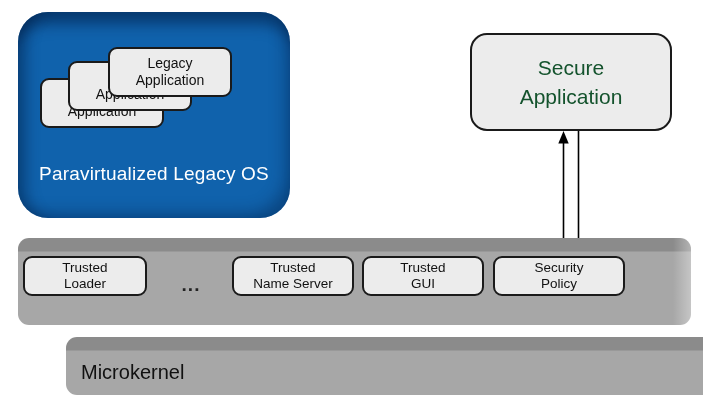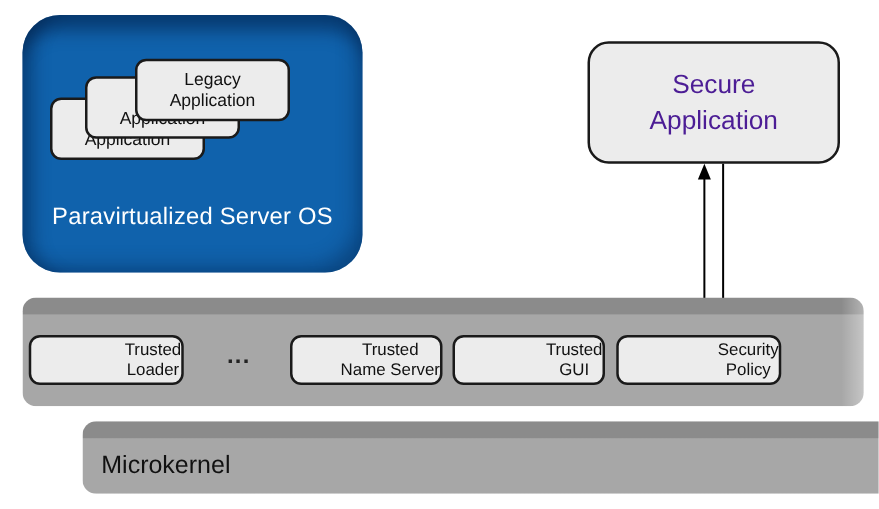--- a/index.html
+++ b/index.html
@@ -53,21 +53,21 @@
   .secure-app {
     position: absolute;
     left: 470px; top: 33px;
     width: 202px; height: 98px;
     background: var(--box-fill, #ECECEC);
     border: 2px solid var(--box-border, #1A1A1A);
     border-radius: 17px;
     display: flex; align-items: center; justify-content: center;
     text-align: center;
     font-size: 21px; line-height: 29px;
-    color: #4c1d95;
+    color: #14532d;
     white-space: pre-line;
     box-sizing: border-box;
   }
   
   .bar3d {
     position: absolute;
     left: 18px;
     width: 673px;
     border-radius: 11px;
     background:
@@ -79,26 +79,26 @@
   .microkernel-label {
     position: absolute;
     left: 15px; top: 13px; bottom: 0;
     display: flex; align-items: center;
     font-size: 20px;
     color: #111;
   }
   
   .svc-box {
     position: absolute;
-    top: 268px;
+    top: 256px;
     height: 40px;
     background: var(--box-fill, #ECECEC);
     border: 2px solid var(--box-border, #1A1A1A);
     border-radius: 9px;
-    display: flex; align-items: center; justify-content: flex-end;
+    display: flex; align-items: center; justify-content: center;
     text-align: center;
     font-size: 13.5px; line-height: 16.5px;
     color: #111;
     white-space: pre-line;
     box-sizing: border-box;
   }
   .svc-loader { left: 23px;  width: 124px; }
   .svc-ns     { left: 232px; width: 122px; }
   .svc-gui    { left: 362px; width: 122px; }
   .svc-policy { left: 493px; width: 132px; }
@@ -128,21 +128,21 @@
 Application</span>
     </div>
     <div class="app-card app-mid">
       <span>Legacy
 Application</span>
     </div>
     <div class="app-card app-front">
       <span>Legacy
 Application</span>
     </div>
-    <div class="os-label">Paravirtualized Server OS</div>
+    <div class="os-label">Paravirtualized Legacy OS</div>
   </div>
 
   <div class="secure-app">
     <span>Secure
 Application</span>
   </div>
 
   <svg class="arrows" width="703" height="407" viewBox="0 0 703 407">
     <g>
       <line x1="563.5" y1="142" x2="563.5" y2="263" stroke="#000" stroke-width="1.6"></line>

